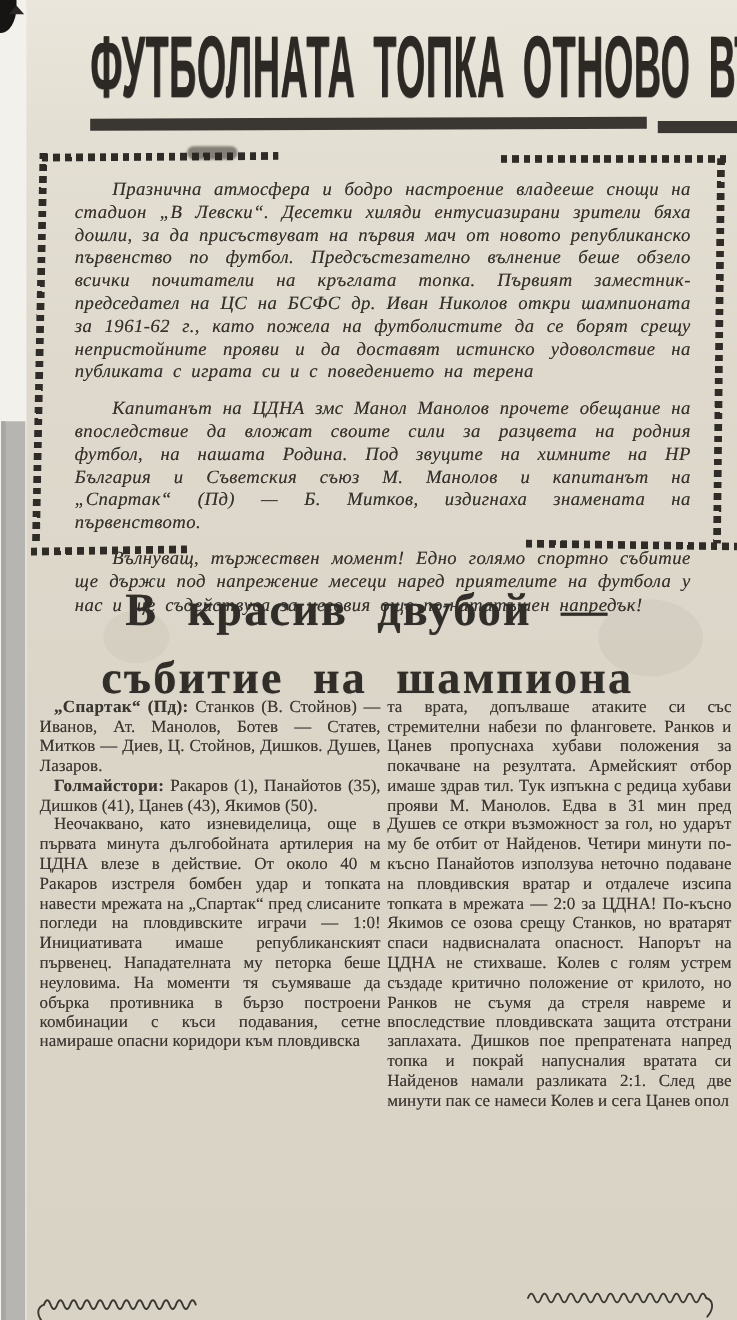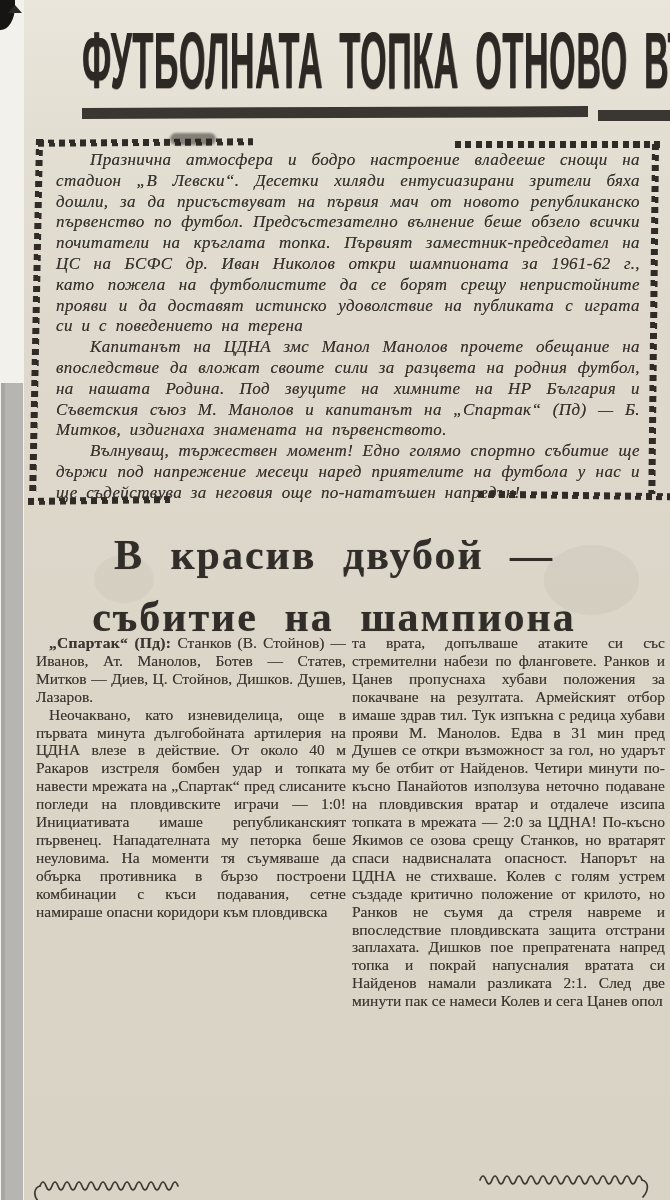--- a/index.html
+++ b/index.html
@@ -40,21 +40,21 @@
   .smudge{position:absolute;left:146px;top:133px;width:46px;height:12px;background:rgba(38,33,28,.5);border-radius:6px;filter:blur(1px);}
   .stain1{position:absolute;left:520px;top:545px;width:95px;height:70px;background:rgba(90,80,65,.06);border-radius:50%;}
   .stain2{position:absolute;left:70px;top:555px;width:60px;height:48px;background:rgba(90,80,65,.05);border-radius:50%;}
   
   .box-text{
     position:absolute;left:32px;top:150px;width:584px;
     font-style:italic;font-size:17px;line-height:20.8px;text-align:justify;
     letter-spacing:.4px;word-spacing:4px;color:#35312b;
     text-shadow:0 0 .5px rgba(53,49,43,.6);
   }
-  .box-text p{margin:0;text-indent:34px;font-style:italic;}
+  .box-text p{margin:12px;text-indent:34px;font-style:italic;}
   
   .subhead{
     position:absolute;left:36px;top:524px;width:548px;margin:0;text-align:center;
     font-family:"Liberation Serif", serif;font-weight:700;font-size:42px;line-height:62px;
     letter-spacing:2px;word-spacing:14px;color:#312e29;
     text-shadow:0 0 .7px rgba(49,46,41,.6);
   }
   .subhead span{display:block;}
   
   .col{
@@ -103,20 +103,21 @@
         <p class="box-para">Вълнуващ, тържествен момент! Едно голямо спортно събитие ще държи под напрежение месеци наред приятелите на футбола у нас и ще съдействува за неговия още по-нататъшен напредък!</p>
       </div>
 
     <h2 class="subhead">
       <span>В красив двубой —</span>
       <span>събитие на шампиона</span>
     </h2>
 
     <div class="col col-left">
         <p class="col-para"><b>„Спартак“ (Пд):</b> <span>Станков (В. Стойнов) — Иванов, Ат. Манолов, Ботев — Статев, Митков — Диев, Ц. Стойнов, Дишков. Душев, Лазаров.</span></p>
+        <p class="col-para"><b>Голмайстори:</b> <span>Ракаров (1), Панайотов (35), Дишков (41), Цанев (43), Якимов (50).</span></p>
         <p class="col-para"> <span>Неочаквано, като изневиделица, още в първата минута дългобойната артилерия на ЦДНА влезе в действие. От около 40 м Ракаров изстреля бомбен удар и топката навести мрежата на „Спартак“ пред слисаните погледи на пловдивските играчи — 1:0! Инициативата имаше републиканският първенец. Нападателната му петорка беше неуловима. На моменти тя съумяваше да обърка противника в бързо построени комбинации с къси подавания, сетне намираше опасни коридори към пловдивска</span></p>
       </div>
 
     <div class="col col-right">
         <p class="col-para"> <span>та врата, допълваше атаките си със стремителни набези по фланговете. Ранков и Цанев пропуснаха хубави положения за покачване на резултата. Армейският отбор имаше здрав тил. Тук изпъкна с редица хубави прояви М. Манолов. Едва в 31 мин пред Душев се откри възможност за гол, но ударът му бе отбит от Найденов. Четири минути по-късно Панайотов използува неточно подаване на пловдивския вратар и отдалече изсипа топката в мрежата — 2:0 за ЦДНА! По-късно Якимов се озова срещу Станков, но вратарят спаси надвисналата опасност. Напорът на ЦДНА не стихваше. Колев с голям устрем създаде критично положение от крилото, но Ранков не съумя да стреля навреме и впоследствие пловдивската защита отстрани заплахата. Дишков пое препратената напред топка и покрай напусналия вратата си Найденов намали разликата 2:1. След две минути пак се намеси Колев и сега Цанев опол</span></p>
       </div>
 
     <svg class="wave wave-left" width="155" height="26" viewBox="0 0 155 26">
       <path d="M10,10 c-6,2 -7,9 -2,15" fill="none" stroke="#3c3832" stroke-width="1.7" stroke-linecap="round"></path>
       <path d="M10,10 q3,-8 6,0 t6,0 t6,0 t6,0 t6,0 t6,0 t6,0 t6,0 t6,0 t6,0 t6,0 t6,0 t6,0 t6,0 t6,0 t6,0 t6,0 t6,0 t6,0 t6,0 t6,0 t6,0 t6,0" fill="none" stroke="#3c3832" stroke-width="1.7" stroke-linecap="round"></path>

